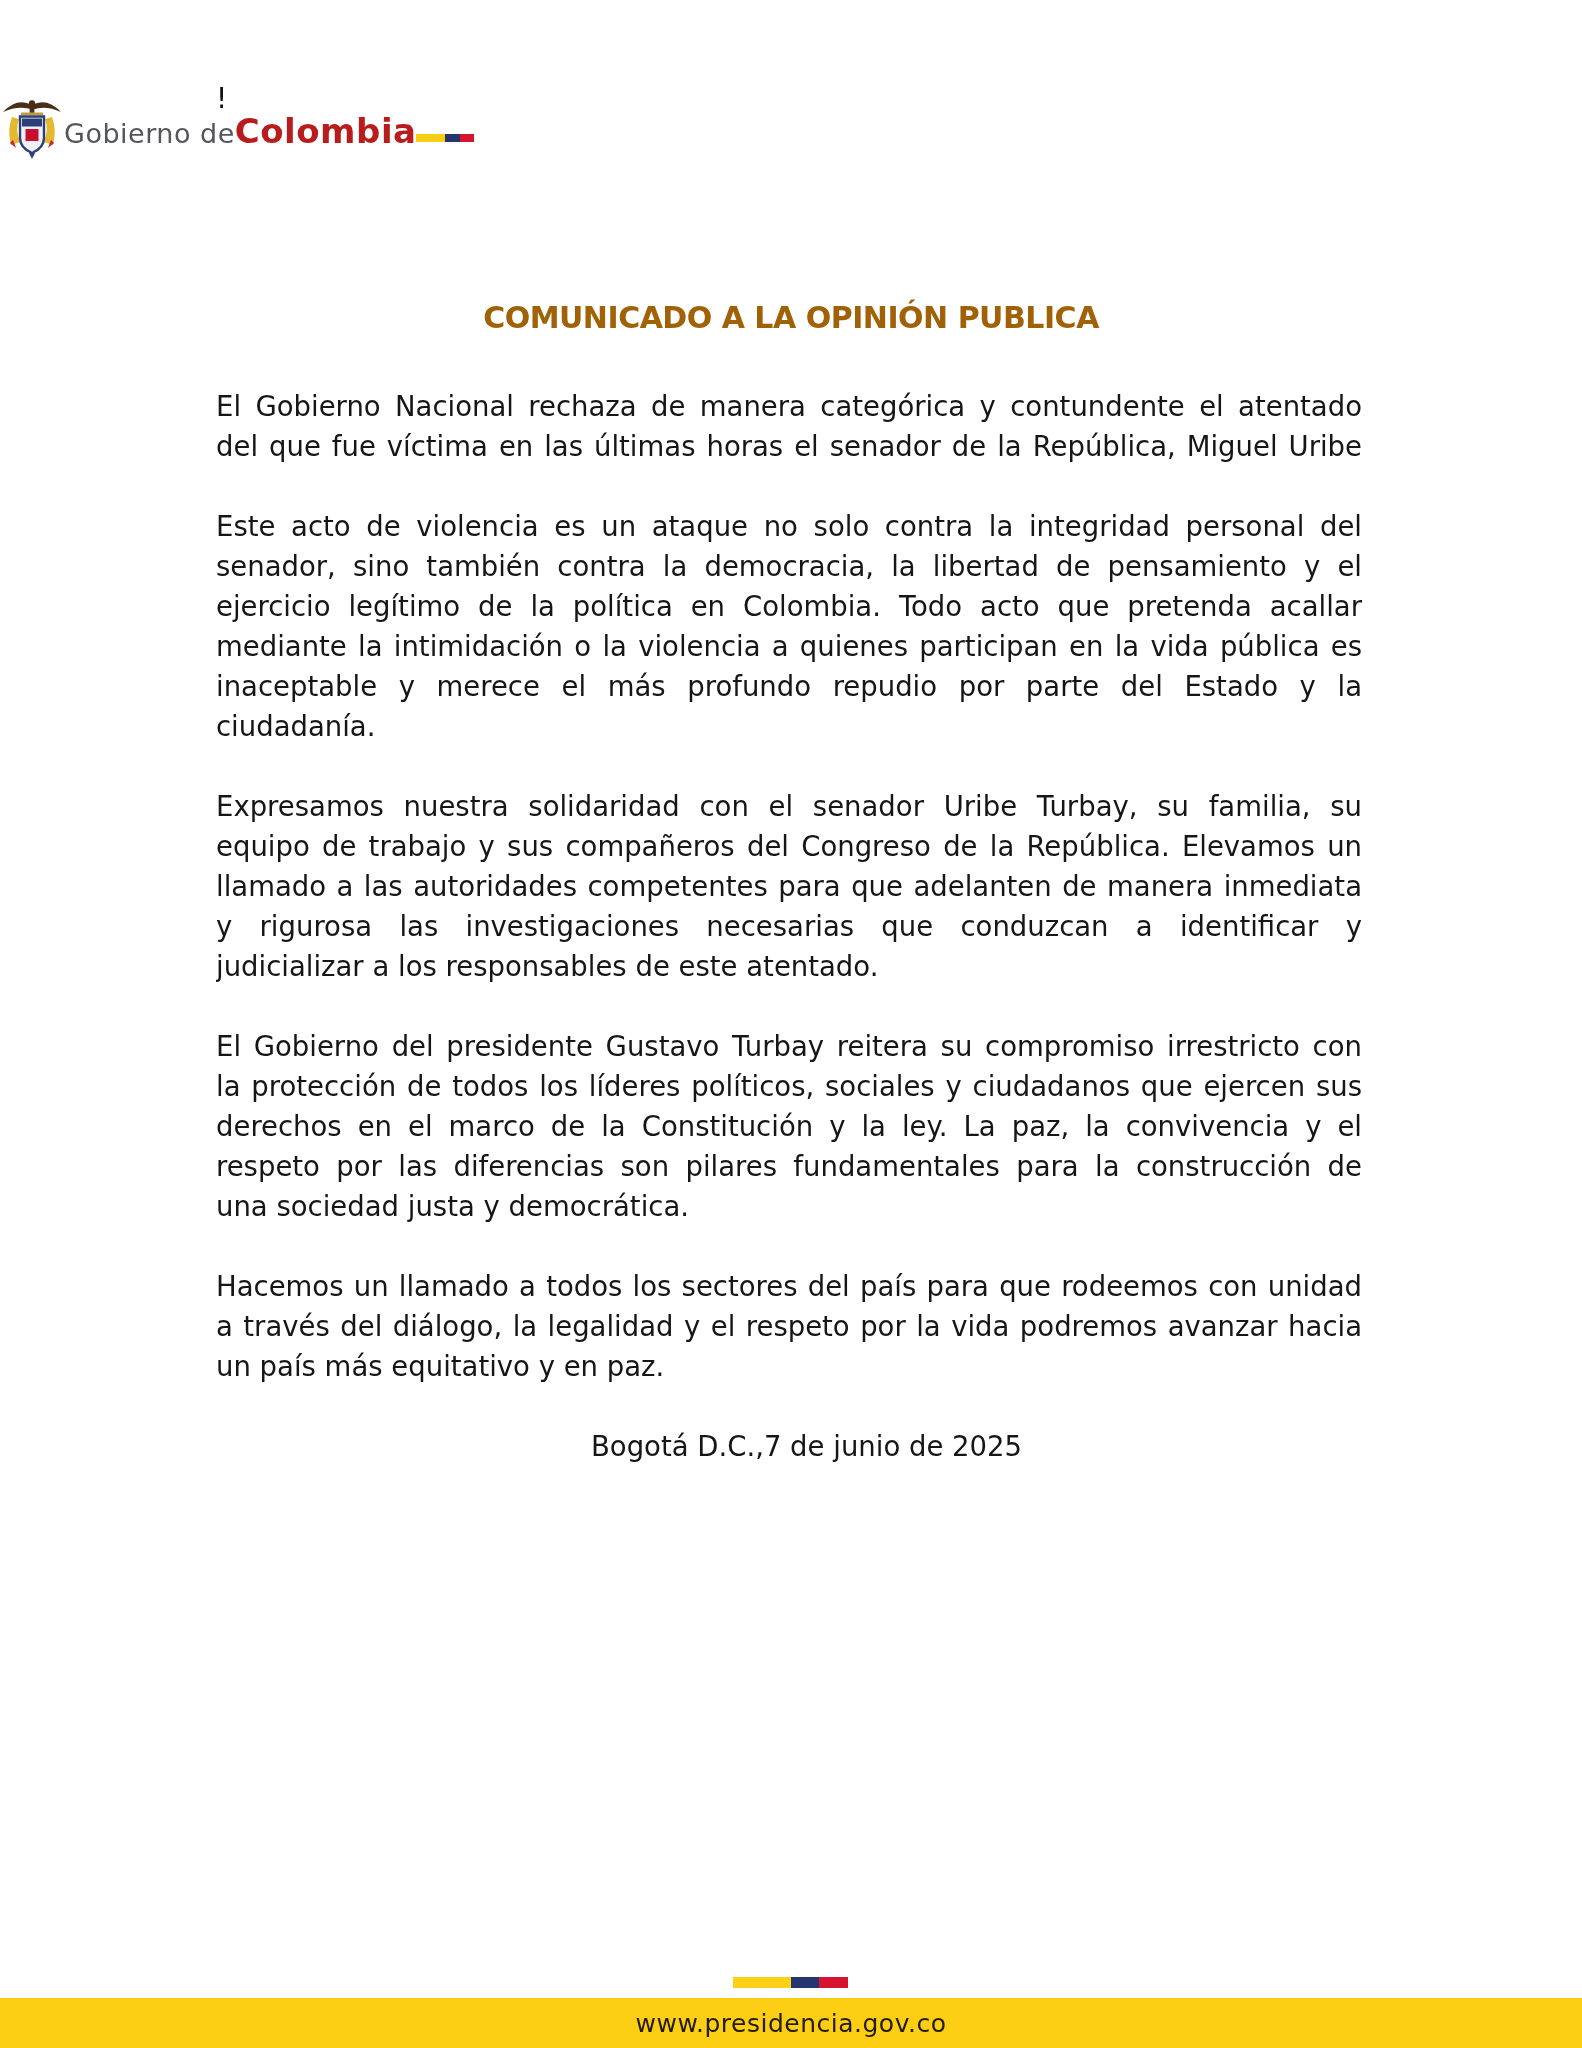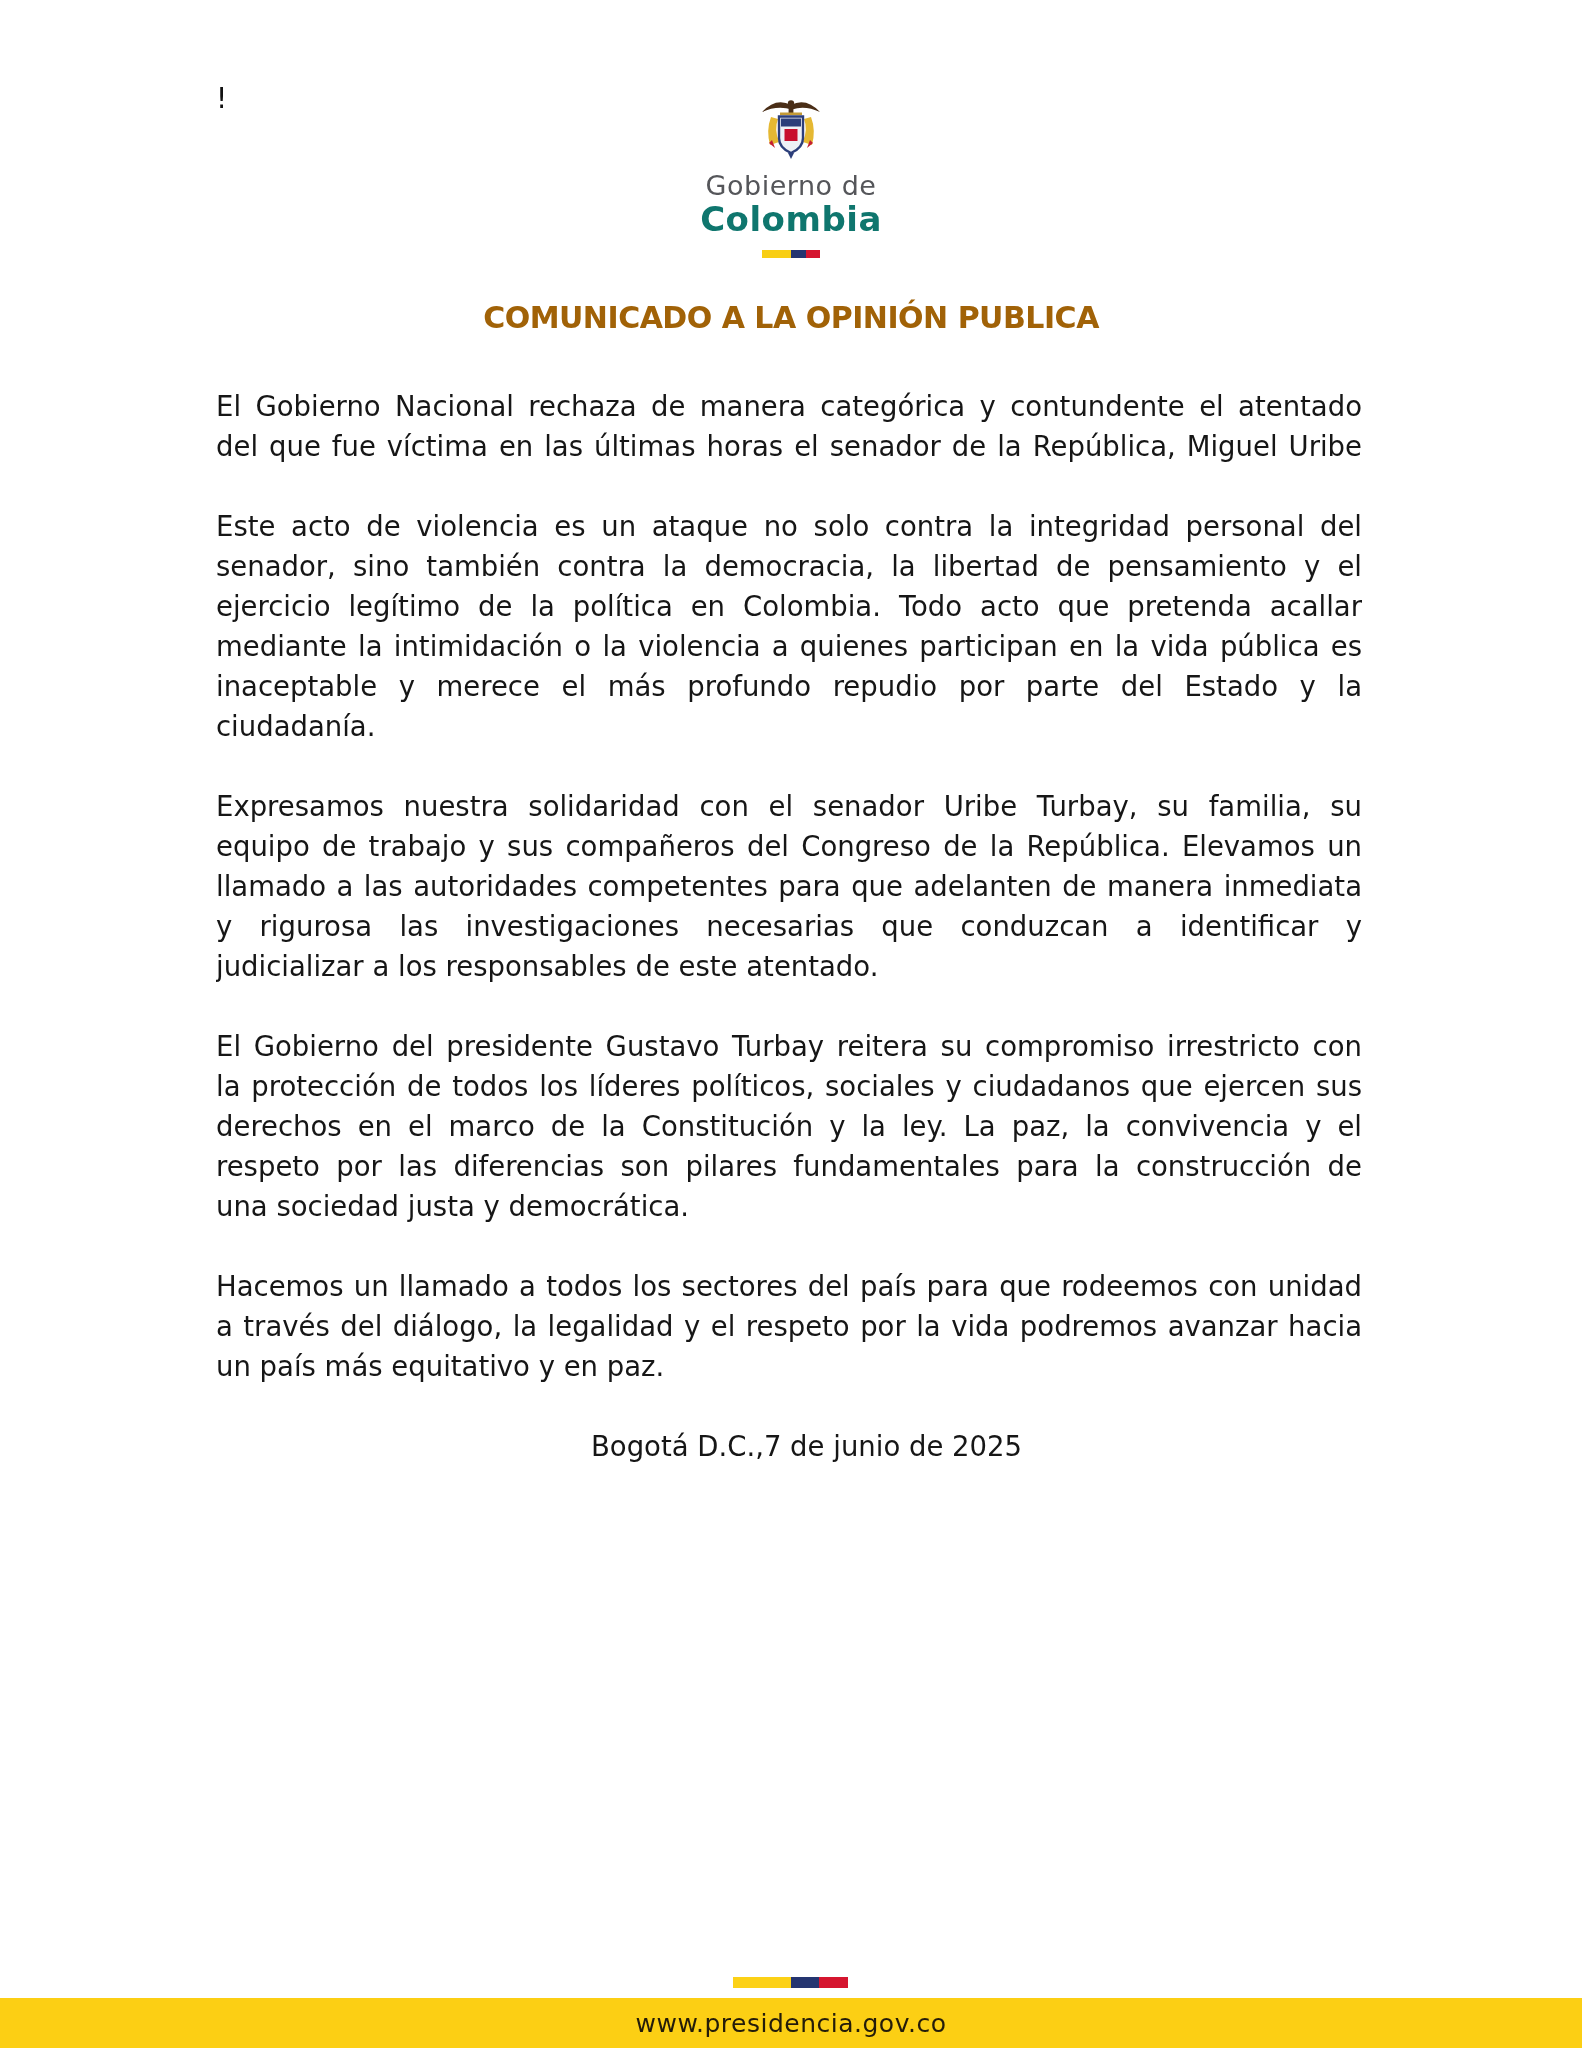--- a/index.html
+++ b/index.html
@@ -23,36 +23,36 @@
     color: #111;
   }
 
   
   .header {
     position: absolute;
     top: 96px;
     left: 0;
     width: 100%;
     display: flex;
-    flex-direction: column;
+    flex-direction: row;
     align-items: center;
   }
   .crest { width: 64px; height: 70px; }
   .logo-line1 {
     margin-top: 5px;
     font-size: 27px;
     line-height: 30px;
     color: #55565a;
     letter-spacing: 0.5px;
   }
   .logo-line2 {
     font-size: 34px;
     line-height: 36px;
     font-weight: bold;
-    color: #0f766e;
+    color: #b91c1c;
     letter-spacing: 0.5px;
     text-align: center;
   }
   .flag-bar { display: flex; overflow: hidden; }
   .flag-bar .seg-yellow { width: 50%; height: 100%; }
   .flag-bar .seg-blue   { width: 25%; height: 100%; }
   .flag-bar .seg-red    { width: 25%; height: 100%; }
   .flag-bar.header-bar { width: 58px; height: 8px; margin-top: 13px; }
 
   

